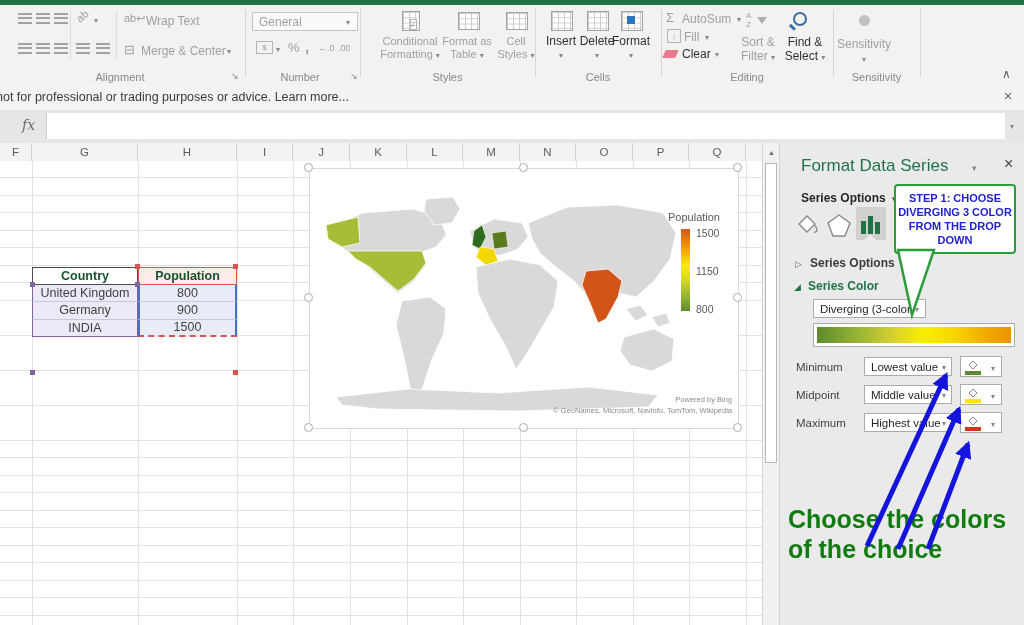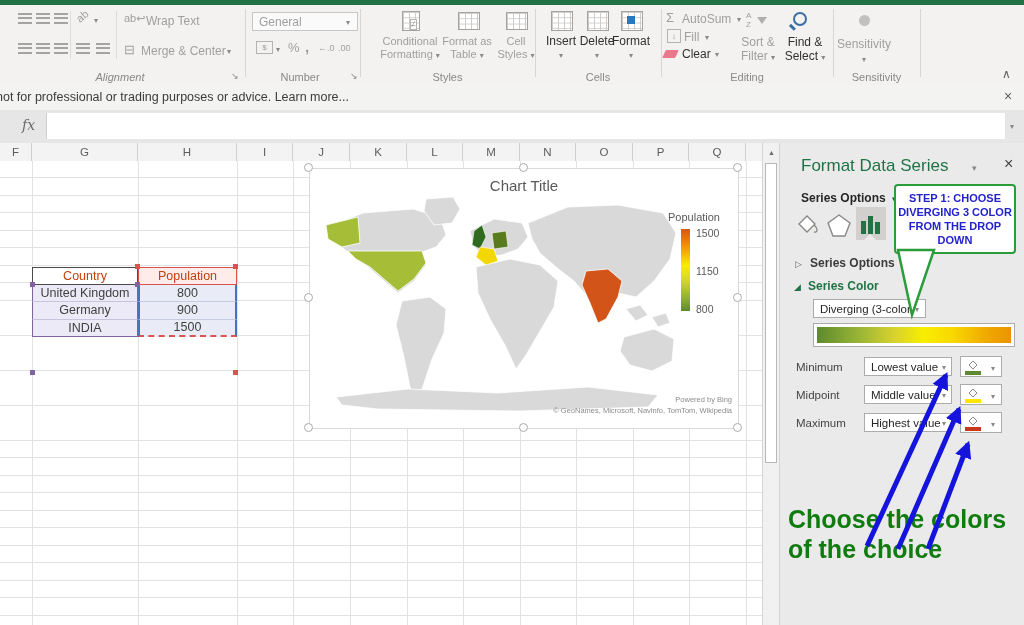--- a/index.html
+++ b/index.html
@@ -39,21 +39,21 @@
      display:flex;align-items:center;justify-content:center;box-sizing:border-box;}
   .gridrows{left:0;top:18px;width:762px;height:464px;
      background:repeating-linear-gradient(to bottom,#fff 0 16.5px,#e2e2e2 16.5px 17.5px);}
   .vline{top:18px;height:464px;width:1px;background:#e2e2e2;}
   
   .dtable{left:32px;top:124px;z-index:3;font-size:12.5px;}
   .t-row{display:flex;height:17.5px;}
   .t-c{box-sizing:border-box;display:flex;align-items:center;justify-content:center;}
   .c-col{width:106px;}
   .p-col{width:99px;}
-  .hdr{font-weight:normal;color:#c2410c;}
+  .hdr{font-weight:bold;color:#14532d;}
   .c-hdr{background:#fff;border:1.2px solid #4a4a4a;}
   .p-hdr{background:#fdecea;border:1.2px solid #d9534f;}
   .c-cell{background:#eceaf7;border-left:1.6px solid #8064a2;border-right:1.6px solid #8064a2;border-bottom:1px solid #c9c4dd;color:#3f3f3f;}
   .p-cell{background:#e9ecf7;border-left:2px solid #4472c4;border-right:2px solid #4472c4;border-bottom:1px solid #c4cbe0;color:#3f3f3f;}
   .c-last{border-bottom:1.6px solid #8064a2;}
   .p-last{border-bottom:2px dashed #d9534f;}
   .selsq{width:5px;height:5px;z-index:4;}
   .purple{background:#8064a2;}
   .red{background:#d9534f;}
   
@@ -104,21 +104,21 @@
   <div class="abs bars-icon" style="left:54px;top:38px;"></div>
   <div class="abs bars-icon" style="left:76px;top:38px;"></div>
   <div class="abs bars-icon" style="left:96px;top:38px;"></div>
   <div class="abs rminidiv" style="left:70px;"></div>
   <div class="abs rminidiv" style="left:116px;"></div>
   <div class="abs dis" style="left:124px;top:7px;font-size:11px;">ab↩</div>
   <div class="abs rlbl dis" style="left:146px;top:9px;">Wrap Text</div>
   <div class="abs dis" style="left:124px;top:37px;font-size:13px;">⊟</div>
   <div class="abs rlbl dis" style="left:141px;top:39px;">Merge &amp; Center</div>
   <div class="abs caret" style="left:227px;top:42px;">▾</div>
-  <div class="abs grp-lbl" style="left:0;top:66px;width:240px;font-style:italic;">Alignment</div>
+  <div class="abs grp-lbl" style="left:0;top:66px;width:240px;">Alignment</div>
   <div class="abs launcher" style="left:231px;top:66px;">↘</div>
   <div class="abs rdiv" style="left:245px;"></div>
 
   <div class="abs combo" style="left:252px;top:7px;width:106px;height:19px;line-height:19px;padding-left:6px;box-sizing:border-box;">General</div>
   <div class="abs caret" style="left:346px;top:13px;">▾</div>
   <div class="abs dis" style="left:256px;top:36px;width:15px;height:11px;border:1px solid #b5b3b1;font-size:8px;text-align:center;line-height:11px;">$</div>
   <div class="abs caret" style="left:276px;top:40px;">▾</div>
   <div class="abs dis" style="left:288px;top:35px;font-size:13px;">%</div>
   <div class="abs dis" style="left:305px;top:33px;font-size:15px;font-weight:bold;">,</div>
   <div class="abs dis" style="left:318px;top:38px;font-size:9px;">←.0</div>
@@ -250,21 +250,20 @@
     </div>
   </div>
   <div class="abs selsq purple" style="left:30px;top:139px;"></div>
   <div class="abs selsq purple" style="left:135px;top:139px;"></div>
   <div class="abs selsq purple" style="left:30px;top:227px;"></div>
   <div class="abs selsq red" style="left:135px;top:121px;"></div>
   <div class="abs selsq red" style="left:233px;top:121px;"></div>
   <div class="abs selsq red" style="left:233px;top:227px;"></div>
 
   <div class="abs chart">
-    <div class="abs chart-title">Chart Title</div>
     <svg class="abs" style="left:8px;top:28px;" width="360" height="215" viewBox="0 0 360 215">
       <g fill="#d9d9d9" stroke="#ffffff" stroke-width="0.8">
 
         <path d="M10,30 L45,16 L95,12 L122,20 L128,38 L118,50 L104,55 L108,68 L96,84 L80,96 L66,84 L50,70 L34,58 L18,46 Z"></path>
 
         <path d="M108,2 L135,0 L142,12 L134,26 L116,28 L106,14 Z"></path>
 
         <path d="M84,104 L112,100 L128,112 L126,136 L114,162 L104,192 L98,210 L92,190 L86,160 L78,128 Z"></path>
 
         <path d="M152,34 L176,22 L204,26 L210,40 L200,52 L184,58 L168,60 L156,50 Z"></path>

